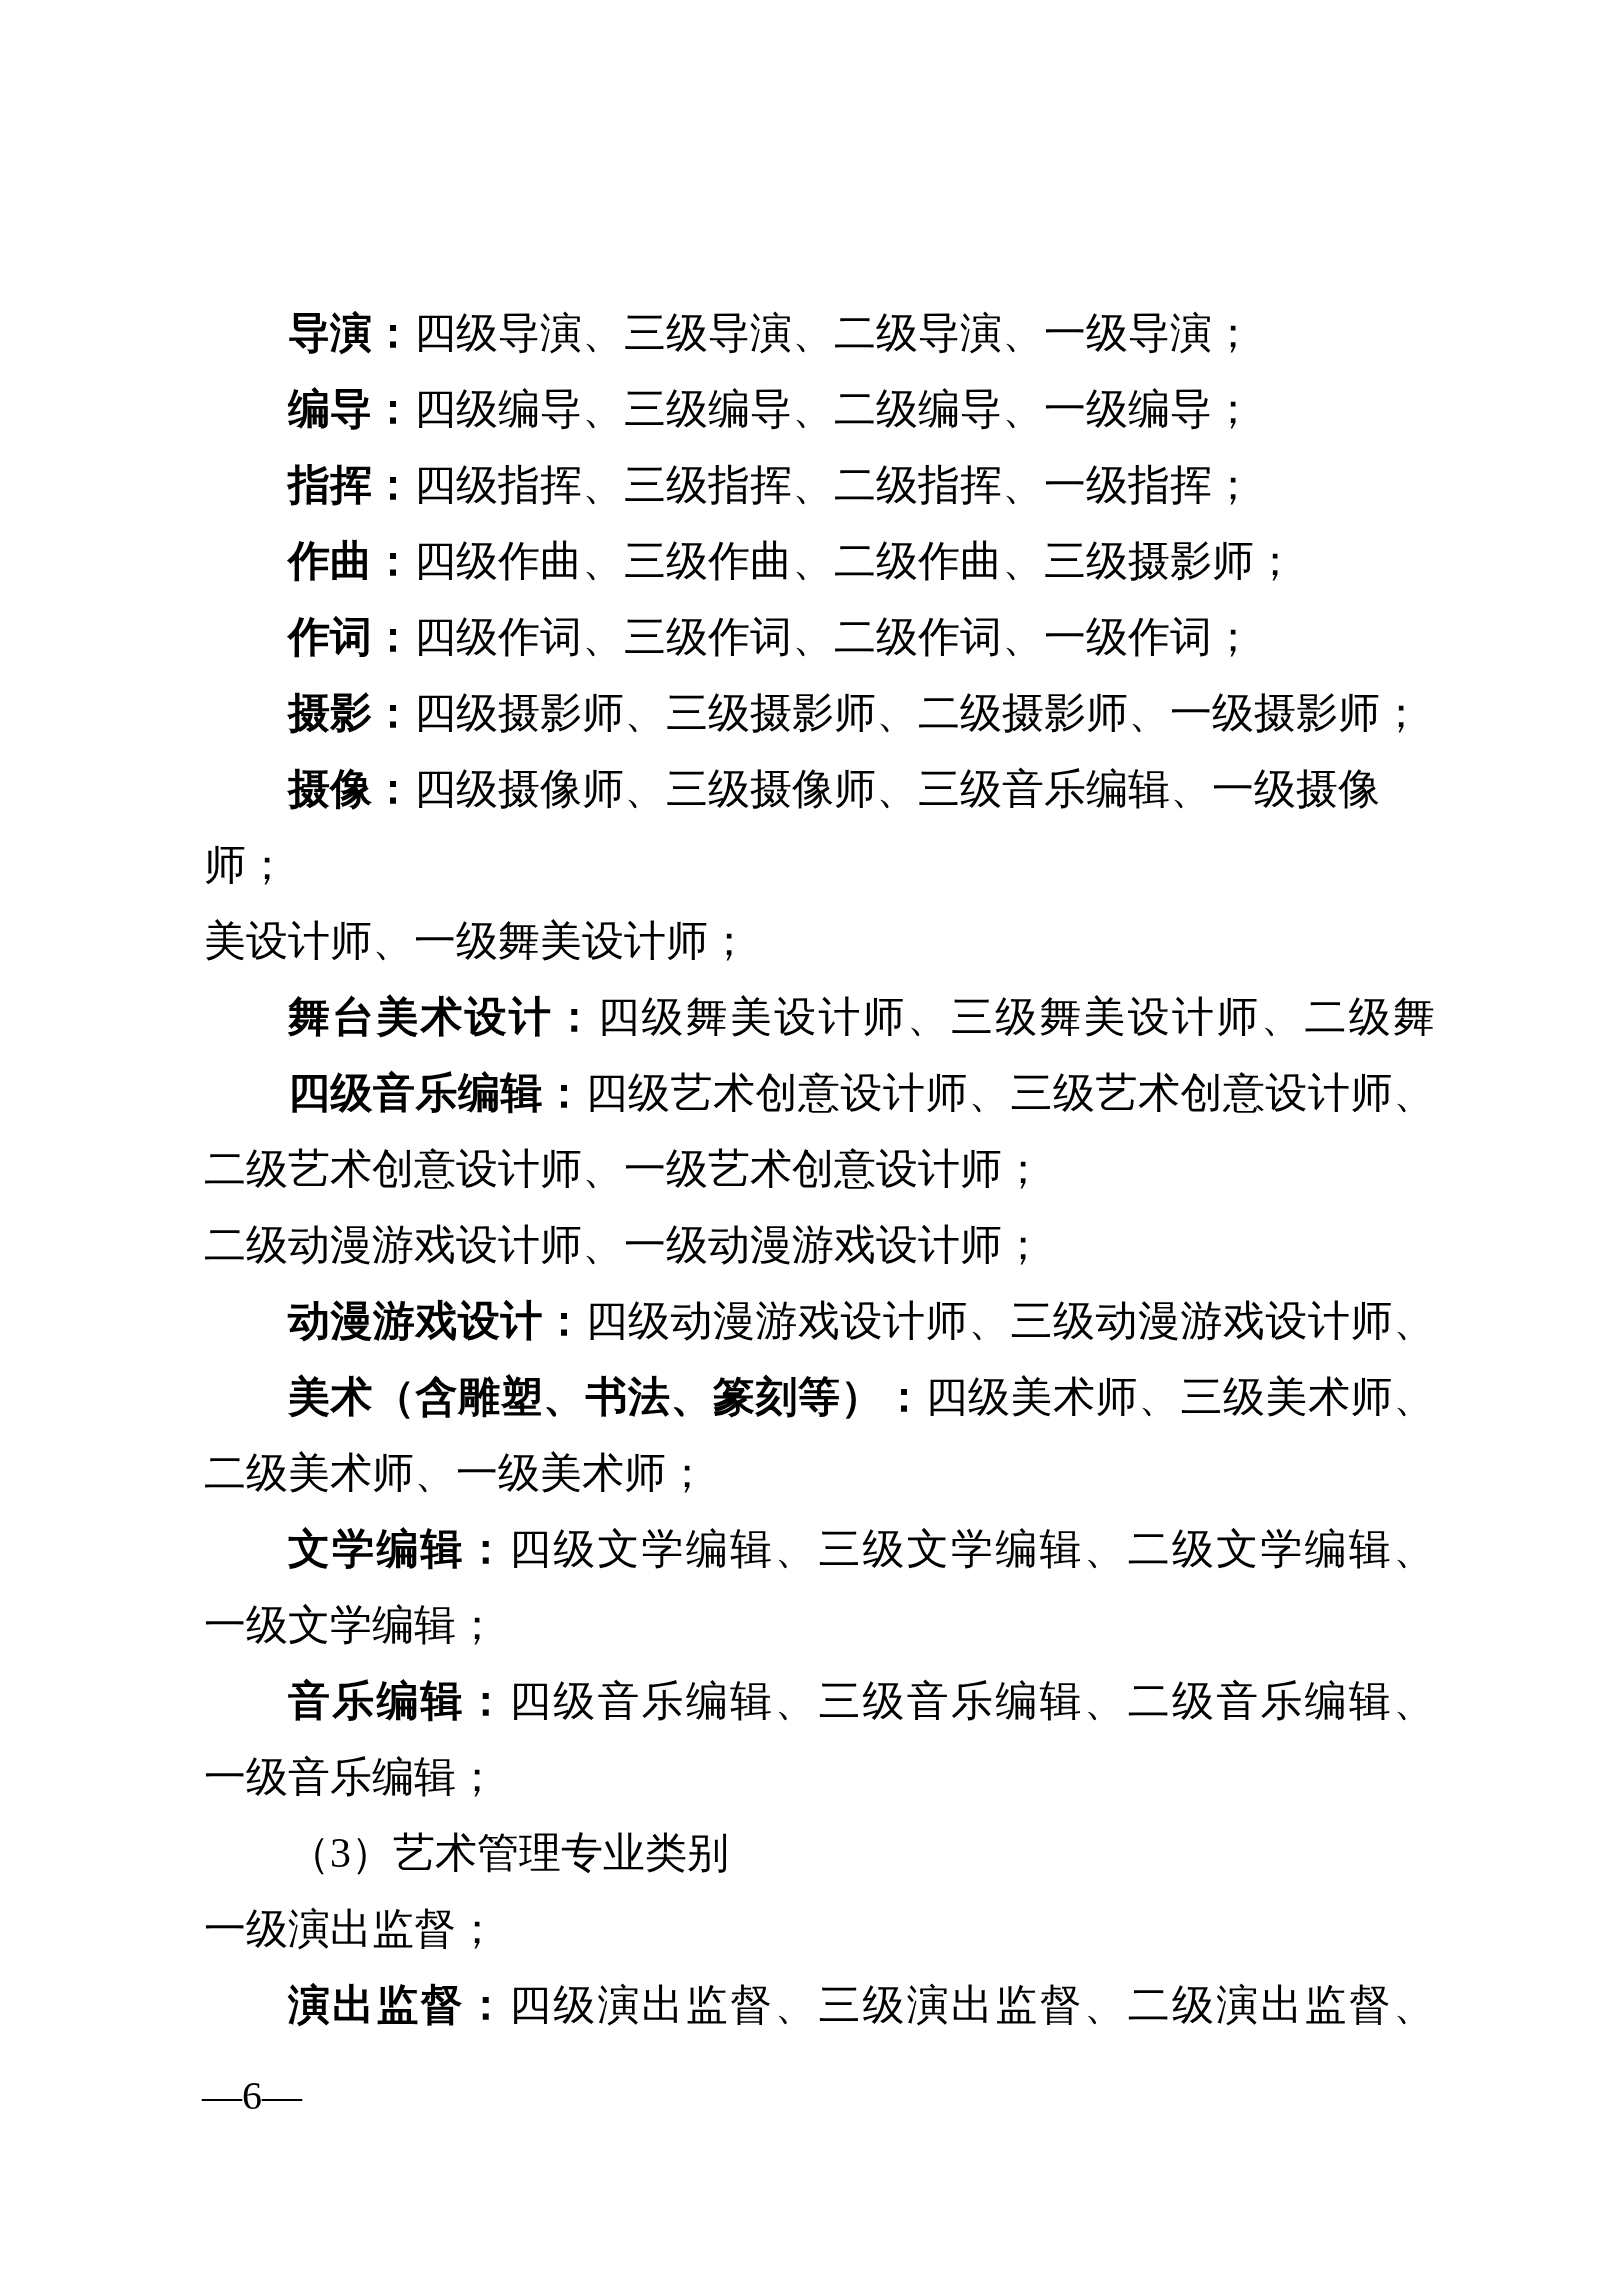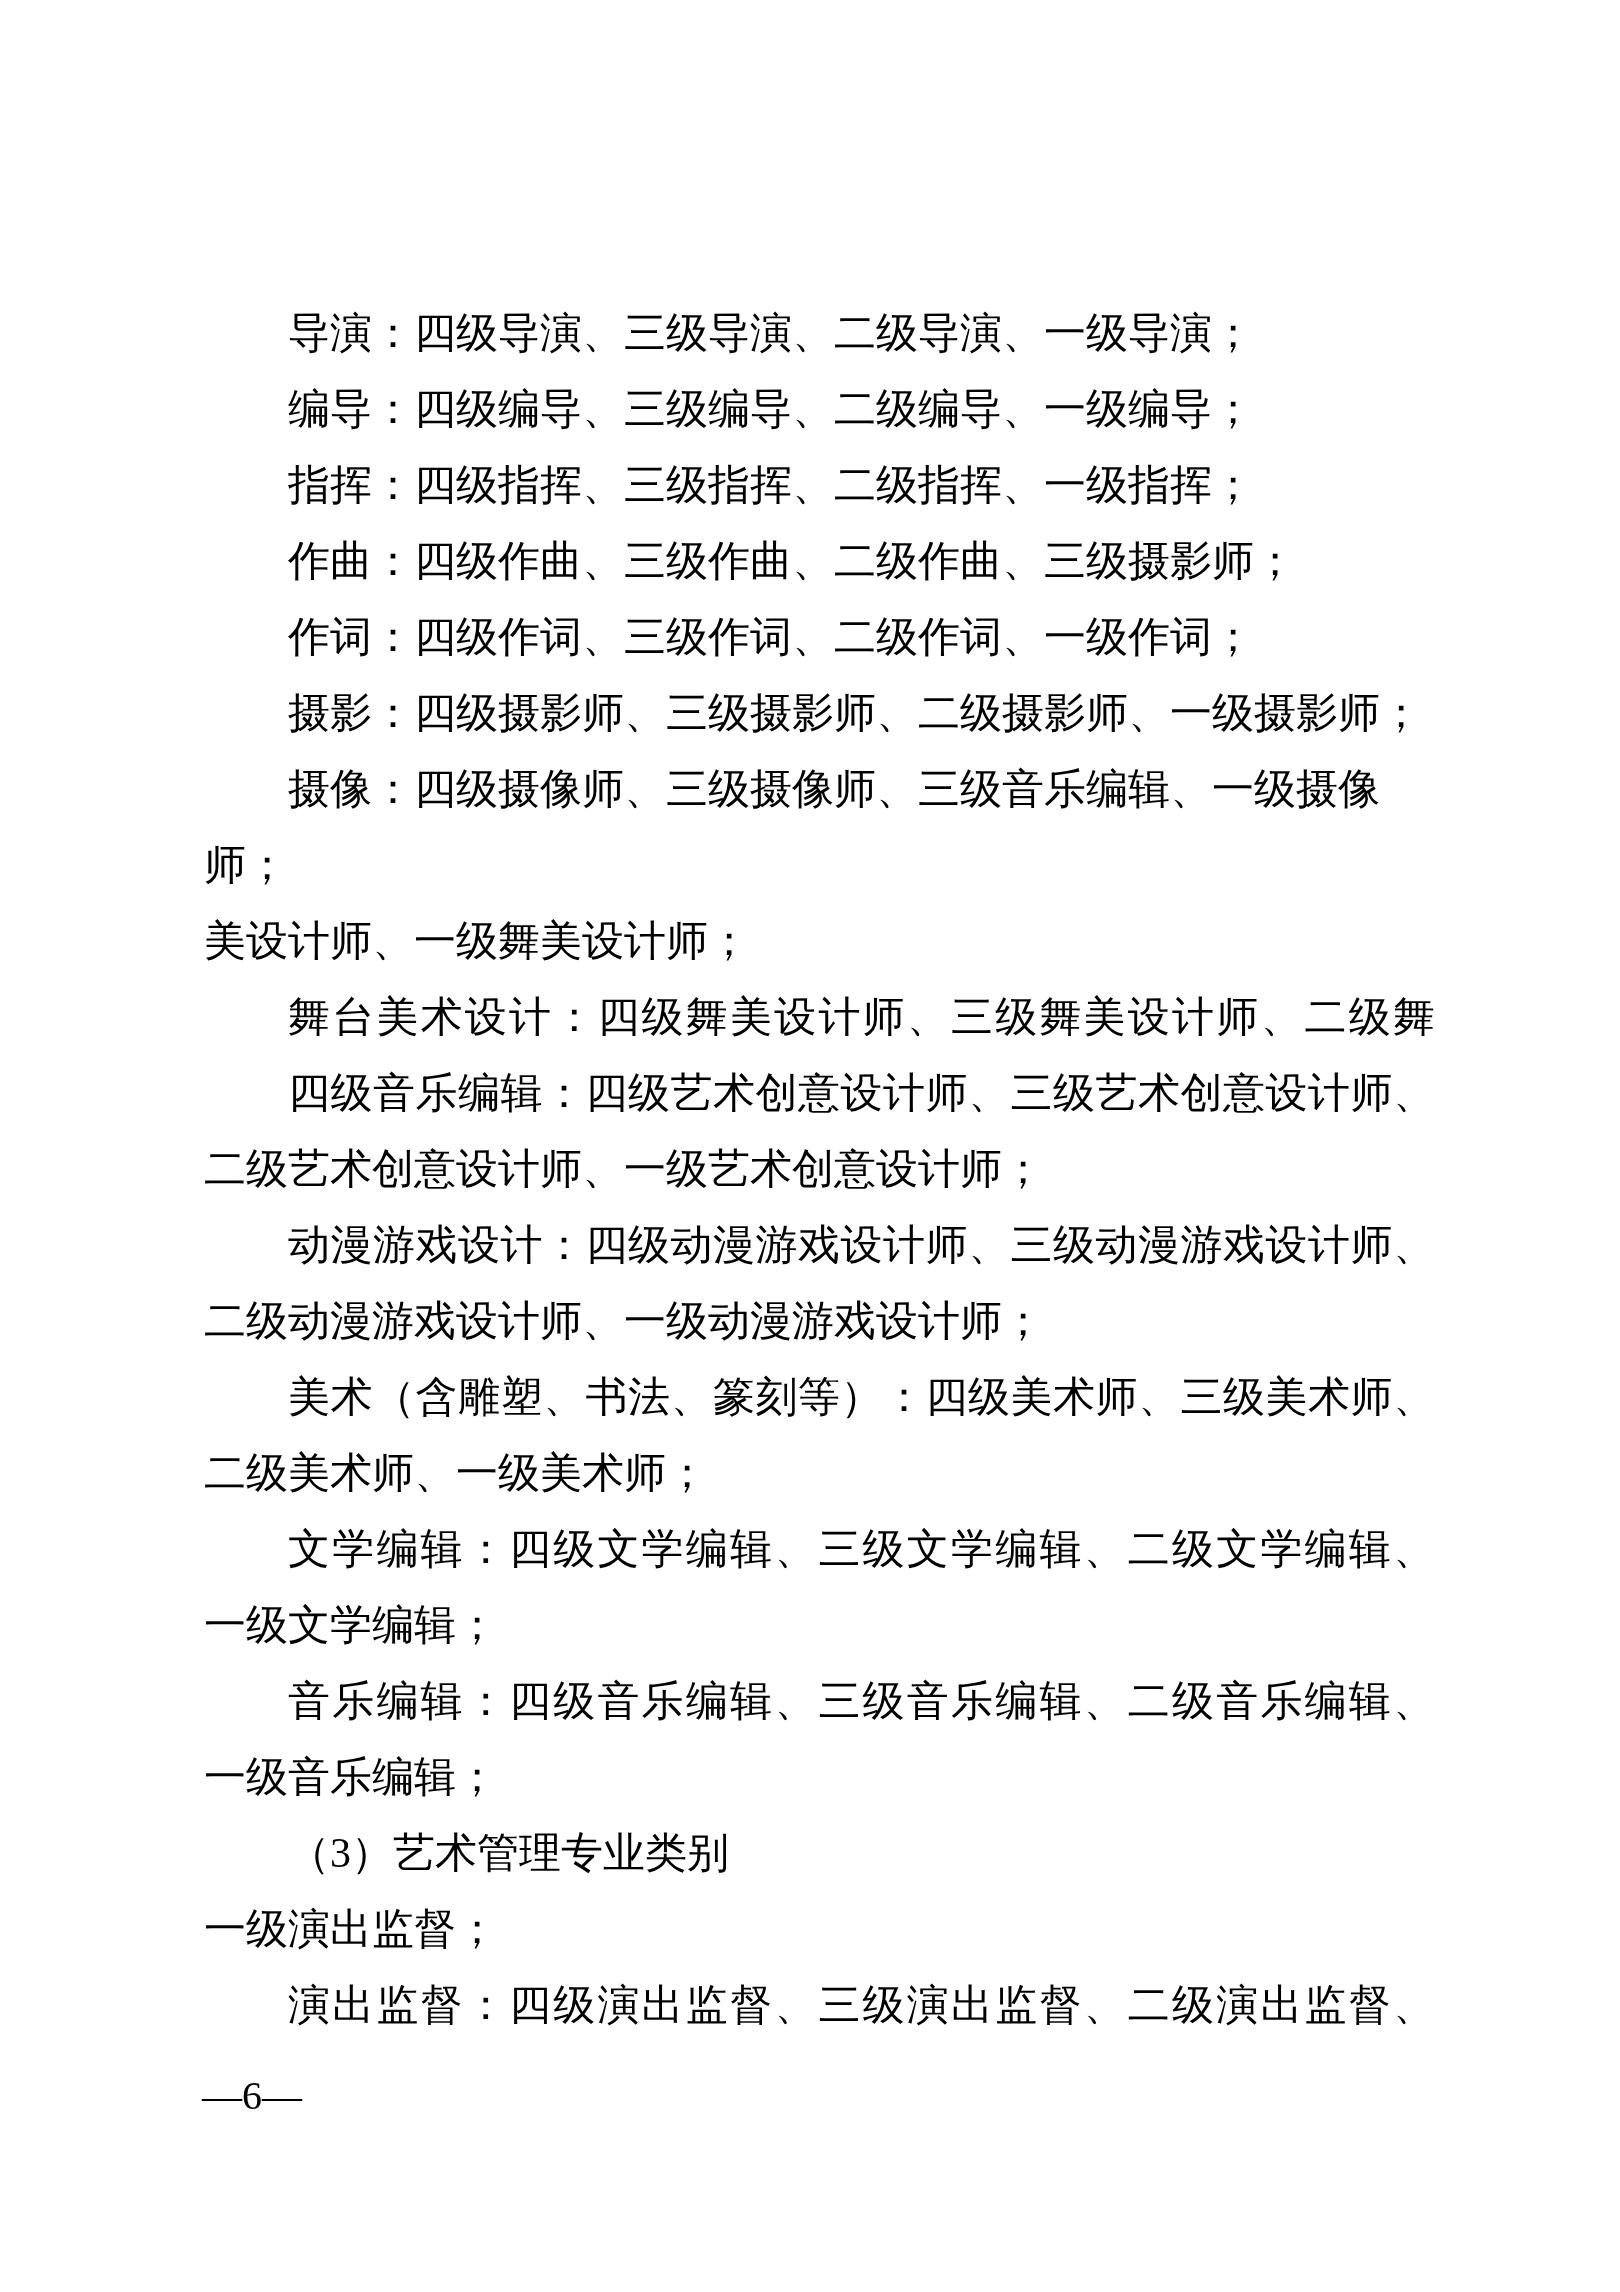--- a/index.html
+++ b/index.html
@@ -21,21 +21,21 @@
     line-height: 76px;
     letter-spacing: 0;
     text-align: left;
   }
   .line.indent { text-indent: 84px; }
   .line.stretch {
     text-align: justify;
     text-align-last: justify;
     text-justify: inter-character;
   }
-  .label { font-weight: 400; }
+  .label { font-weight: 700; }
   .footer {
     position: absolute;
     left: 202px; top: 2070px;
     font-size: 40px;
     line-height: 51px;
   }
 </style>
 </head>
 <body>
 
@@ -44,22 +44,22 @@
   <div class="line indent"><span class="label">编导：</span><span>四级编导、三级编导、二级编导、一级编导；</span></div>
   <div class="line indent"><span class="label">指挥：</span><span>四级指挥、三级指挥、二级指挥、一级指挥；</span></div>
   <div class="line indent"><span class="label">作曲：</span><span>四级作曲、三级作曲、二级作曲、三级摄影师；</span></div>
   <div class="line indent"><span class="label">作词：</span><span>四级作词、三级作词、二级作词、一级作词；</span></div>
   <div class="line indent"><span class="label">摄影：</span><span>四级摄影师、三级摄影师、二级摄影师、一级摄影师；</span></div>
   <div class="line indent"><span class="label">摄像：</span><span>四级摄像师、三级摄像师、三级音乐编辑、一级摄像师；</span></div>
   <div class="line"><span>美设计师、一级舞美设计师；</span></div>
   <div class="line indent stretch"><span class="label">舞台美术设计：</span><span>四级舞美设计师、三级舞美设计师、二级舞</span></div>
   <div class="line indent stretch"><span class="label">四级音乐编辑：</span><span>四级艺术创意设计师、三级艺术创意设计师、</span></div>
   <div class="line"><span>二级艺术创意设计师、一级艺术创意设计师；</span></div>
+  <div class="line"><span>二级动漫游戏设计师、一级动漫游戏设计师；</span></div>
   <div class="line indent stretch"><span class="label">动漫游戏设计：</span><span>四级动漫游戏设计师、三级动漫游戏设计师、</span></div>
-  <div class="line"><span>二级动漫游戏设计师、一级动漫游戏设计师；</span></div>
   <div class="line indent stretch"><span class="label">美术（含雕塑、书法、篆刻等）：</span><span>四级美术师、三级美术师、</span></div>
   <div class="line"><span>二级美术师、一级美术师；</span></div>
   <div class="line indent stretch"><span class="label">文学编辑：</span><span>四级文学编辑、三级文学编辑、二级文学编辑、</span></div>
   <div class="line"><span>一级文学编辑；</span></div>
   <div class="line indent stretch"><span class="label">音乐编辑：</span><span>四级音乐编辑、三级音乐编辑、二级音乐编辑、</span></div>
   <div class="line"><span>一级音乐编辑；</span></div>
   <div class="line indent"><span>（3）艺术管理专业类别</span></div>
   <div class="line"><span>一级演出监督；</span></div>
   <div class="line indent stretch"><span class="label">演出监督：</span><span>四级演出监督、三级演出监督、二级演出监督、</span></div>
 </div>

